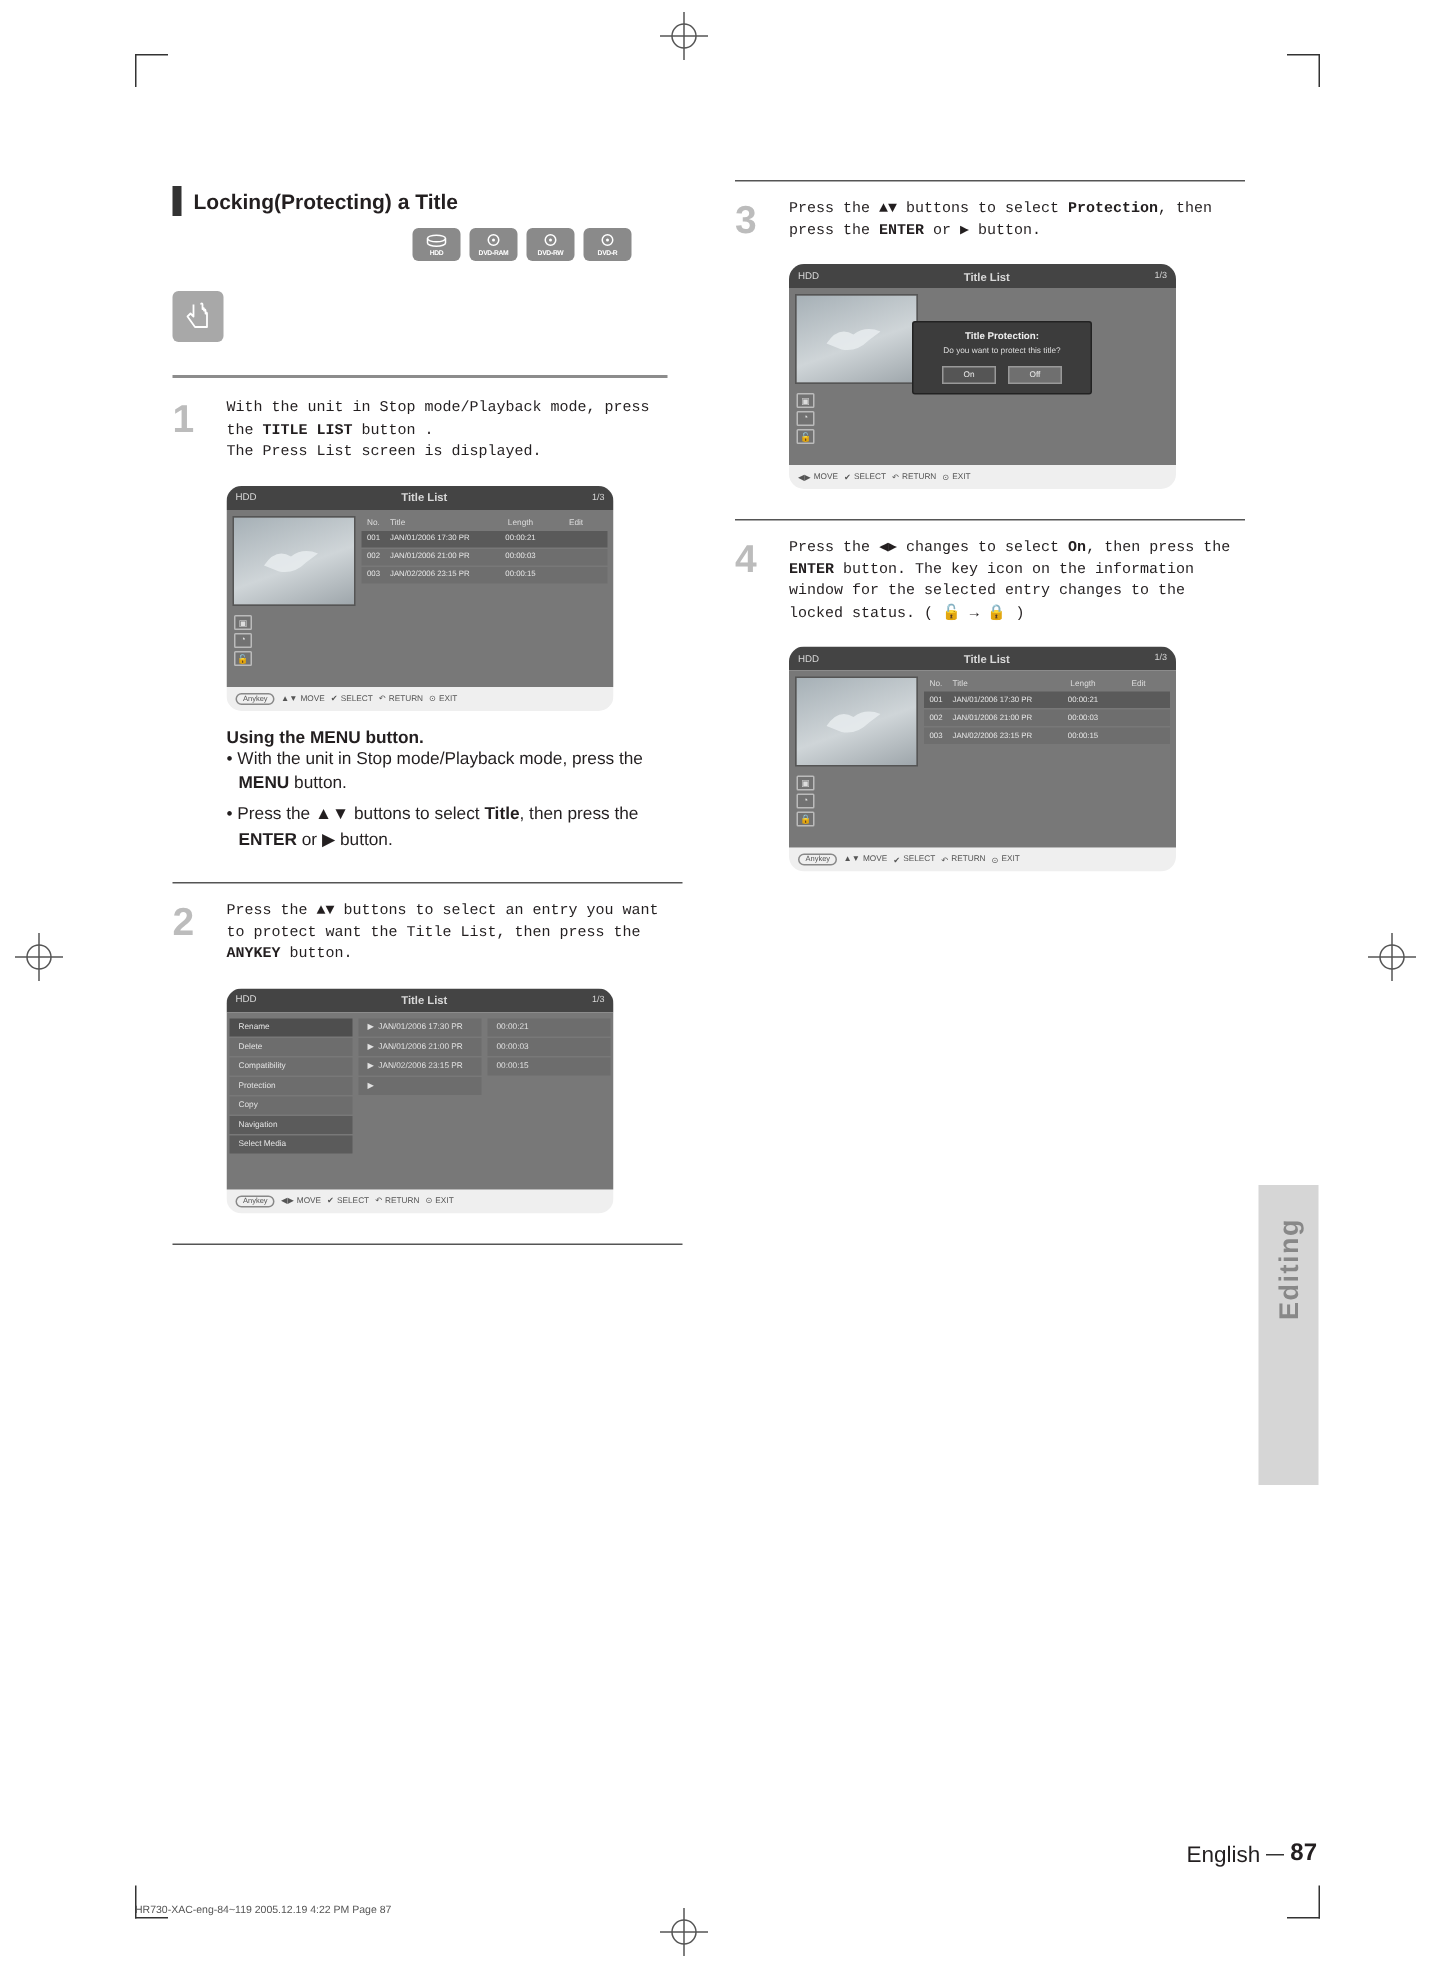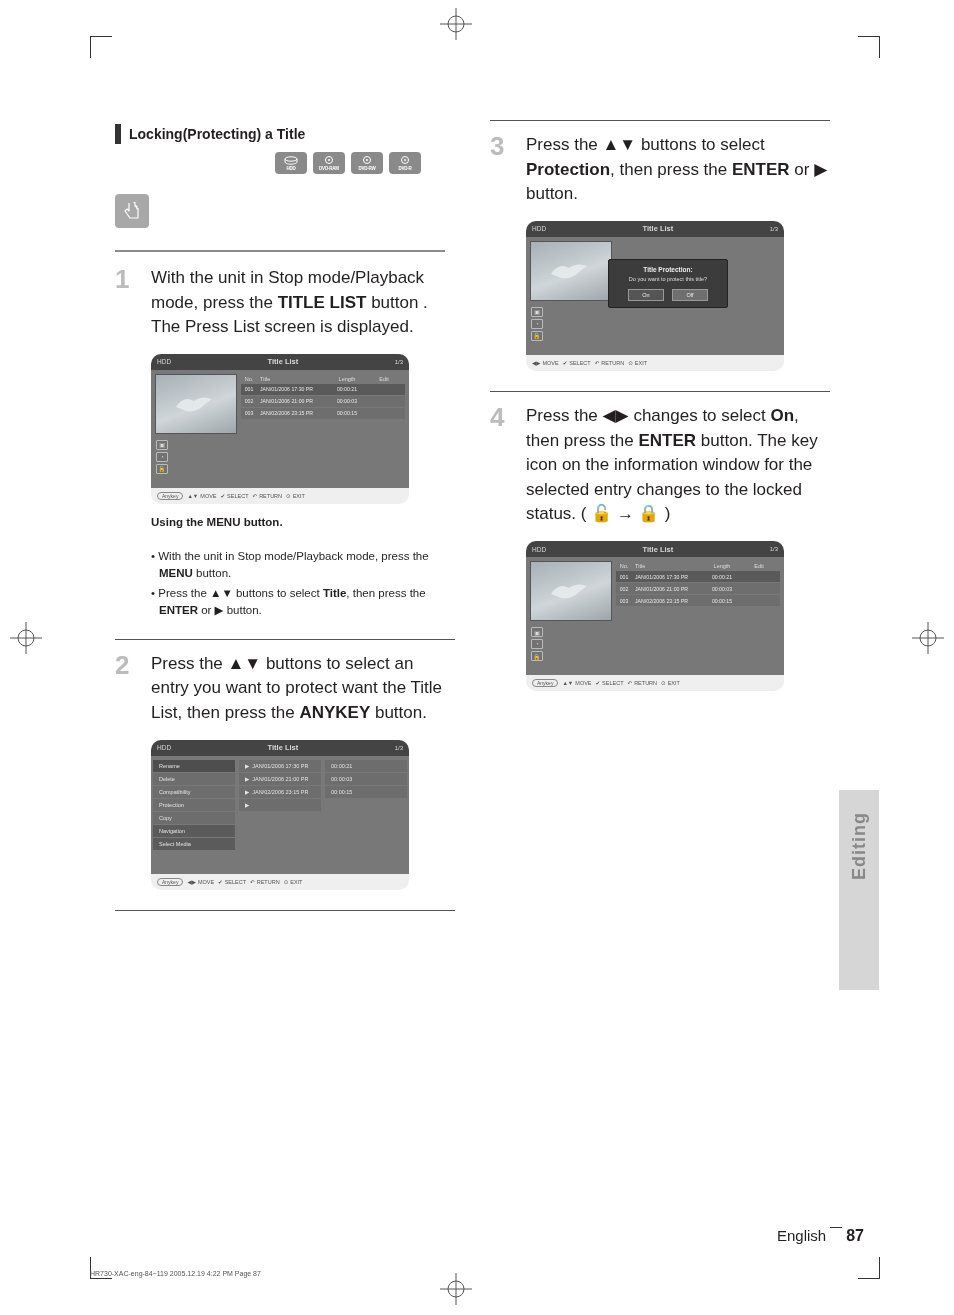--- a/index.html
+++ b/index.html
@@ -30,21 +30,21 @@
   .disc svg { display:block; }
   .disc .lab { font-size: 4.5px; color: #fff; font-weight: bold; letter-spacing: -0.2px; }
 
   .hand-box { width: 34px; height: 34px; background: #a8a8a8; border-radius: 4px; display: flex; align-items: center; justify-content: center; margin-bottom: 22px; }
 
   .hr-grey { border: none; border-top: 2px solid #8c8c8c; margin: 8px 0 14px; width: 330px; }
   .hr-thin { border: none; border-top: 1px solid #555; margin: 20px 0 12px; width: 340px; }
 
   .step { display: flex; gap: 10px; margin-bottom: 8px; }
   .step .num { font-size: 26px; font-weight: bold; color: #bcbcbc; width: 26px; line-height: 1; flex-shrink: 0; font-family: Arial, sans-serif; }
-  .step .body { font-size: 17px; line-height: 1.45; flex: 1; }
+  .step .body { font-size: 10px; line-height: 1.45; flex: 1; font-family: Liberation Mono, monospace; }
   .step .body .kw { font-weight: bold; }
 
   .screen { width: 258px; height: 150px; margin: 14px 0 12px 36px; position: relative; border-radius: 10px; overflow: hidden; }
   .screen .topbar { height: 16px; background: #444; display: flex; align-items: center; justify-content: space-between; padding: 0 6px; }
   .screen .topbar .left { font-size: 6.5px; color: #d8d8d8; display:flex; align-items:center; gap:4px; }
   .screen .topbar .mid { font-size: 7.5px; color: #d8d8d8; font-weight: bold; flex:1; text-align:center; }
   .screen .topbar .right { font-size: 6px; color: #d8d8d8; }
   .screen .main { height: 118px; background: #787878; position: relative; display:flex; }
   .screen .bottom { height: 16px; background: #efefef; display: flex; align-items: center; font-size: 5.5px; gap: 4px; padding: 0 6px; color:#555; }
   .screen .bottom .anykey { border:1px solid #888; border-radius:7px; padding:0 4px; font-size:5px; }
@@ -79,26 +79,26 @@
 
   .screen.menu .main { background:#787878; }
   .screen.menu .menucol { flex:1; display:flex; flex-direction:column; gap:1px; margin:4px 2px; }
   .screen.menu .menucol .item { height:12px; background:#6d6d6d; font-size:5.5px; color:#e2e2e2; display:flex; align-items:center; padding-left:6px; }
   .screen.menu .menucol .item.dark{ background:#5b5b5b; }
   .screen.menu .menucol .item.sel{ background:#4e4e4e; }
   .screen.menu .leftcol{ width:86px; }
   .screen.menu .rightcol{ width:82px; }
 
   .using-menu { margin: 6px 0 0 36px; font-size: 11.5px; }
-  .using-menu .h { font-weight: bold; margin-bottom: 20px; }
+  .using-menu .h { font-weight: bold; margin-bottom: 0; }
   .using-menu ul { list-style: none; }
   .using-menu li { margin-bottom: 4px; line-height: 1.45; text-indent: -8px; padding-left: 8px; }
   .using-menu .kw { font-weight: bold; }
 
-  .footer { position: absolute; right: 90px; bottom: 70px; font-size: 15px; display:flex; align-items:flex-start; gap:4px; }
+  .footer { position: absolute; right: 76px; bottom: 70px; font-size: 15px; display:flex; align-items:center; gap:4px; }
   .footer .lang { font-size:15px; }
   .footer .dash { width:12px; border-top:1px solid #333; display:inline-block; vertical-align:middle; }
   .footer .pg { font-weight:bold; font-size:16px; }
 
   .file-line { position:absolute; left:90px; bottom:38px; font-size:7px; color:#555; }
 </style>
 </head>
 <body>
 
 <div class="crop-tl"></div>

